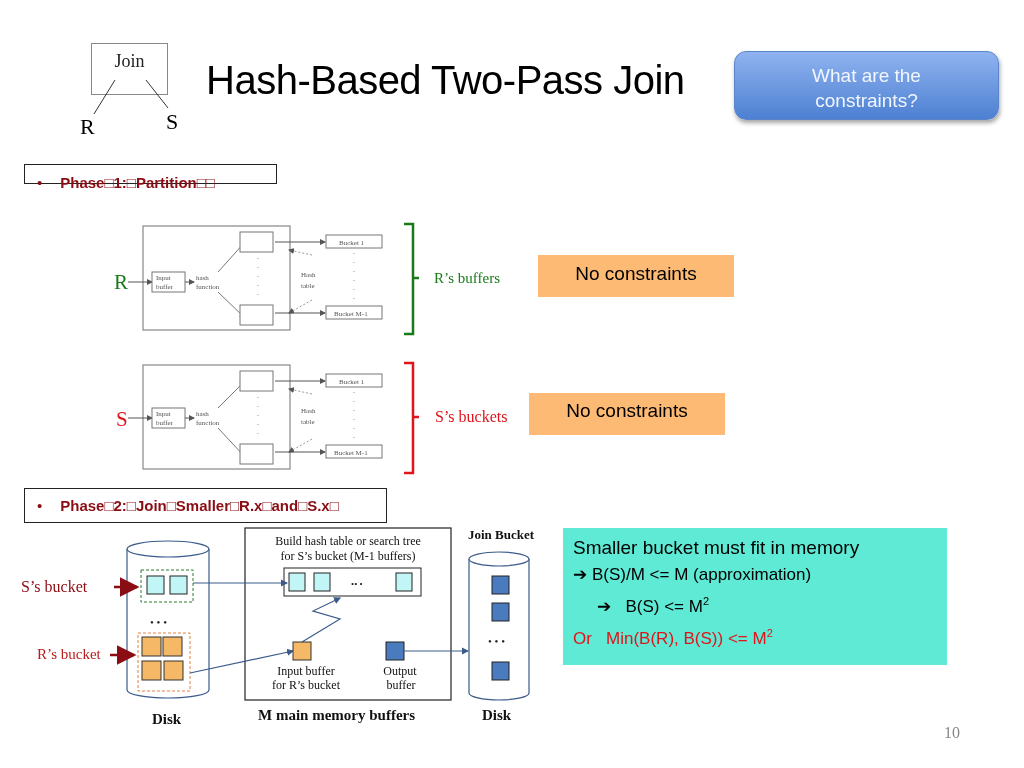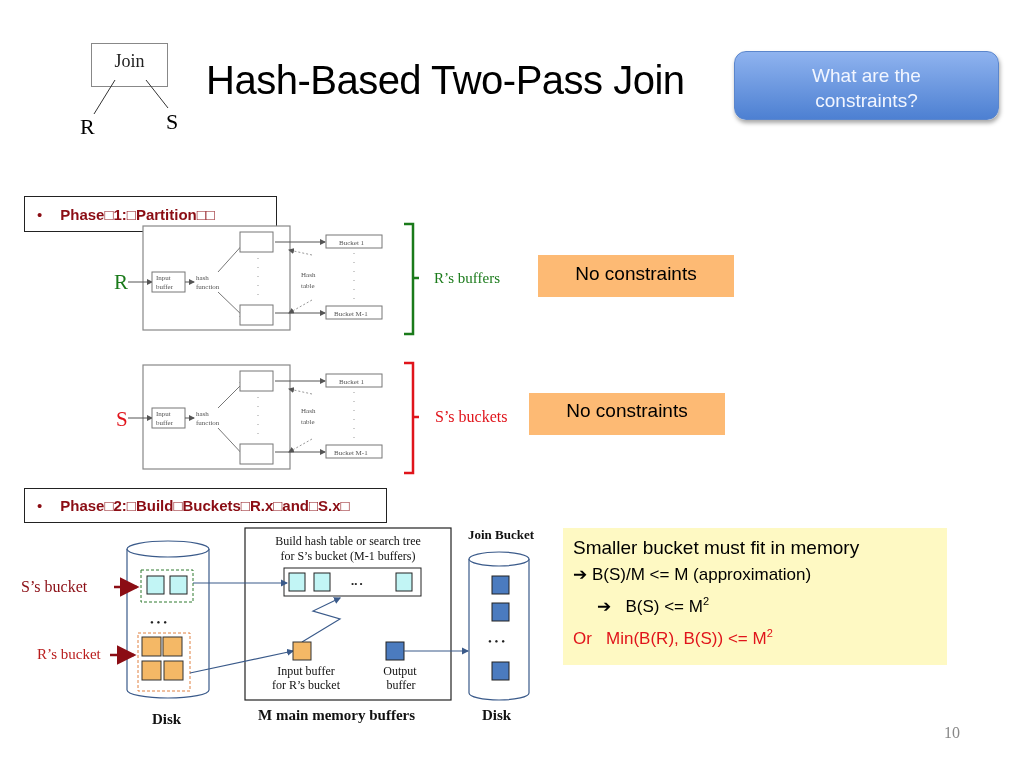--- a/index.html
+++ b/index.html
@@ -1,25 +1,25 @@
 <!DOCTYPE html>
 <html><head>
 <meta charset="utf-8">
 <style>
   html, body { margin:0; padding:0; background:#ffffff; }
   body { width:1024px; height:768px; position:relative; overflow:hidden; font-family:"Liberation Sans", sans-serif; }
   .abs { position:absolute; }
   .serif { font-family:"Liberation Serif", serif; }
-  .join-box { left:91px; top:43px; width:77px; height:44px; border:1px solid #888; box-sizing:border-box; font-size:18px; text-align:center; line-height:34px; color:#222; }
+  .join-box { left:91px; top:43px; width:77px; height:52px; border:1px solid #888; box-sizing:border-box; font-size:18px; text-align:center; line-height:34px; color:#222; }
   .title { left:206px; top:58px; font-size:40px; color:#000; font-family:"Liberation Sans", sans-serif; letter-spacing:-0.5px; }
   .q-btn { left:734px; top:51px; width:265px; height:69px; border-radius:12px; background:linear-gradient(#8fb3ef, #4d80d2); box-shadow:1px 3px 4px rgba(0,0,0,0.35); border:1px solid #5b86cc; box-sizing:border-box; color:#f2f6ff; font-size:19px; text-align:center; padding-top:11px; line-height:25px; cursor:pointer; }
   .phase-box { border:1px solid #222; box-sizing:border-box; font-weight:bold; color:#8b0d14; font-size:15px; line-height:36px; padding-left:12px; }
   .phase-box .bullet { color:#8b0d14; margin-right:18px; font-weight:normal; }
   .nc-box { background:#fdba74; font-size:19px; color:#000; text-align:center; }
-  .mem-box { background:#fef9c3; left:563px; top:528px; width:384px; height:137px; padding:6px 0 0 10px; box-sizing:border-box; font-size:19px; line-height:27px; color:#000; }
+  .mem-box { background:#5eead4; left:563px; top:528px; width:384px; height:137px; padding:6px 0 0 10px; box-sizing:border-box; font-size:19px; line-height:27px; color:#000; }
   .mem-box .red { color:#e0141b; }
   .page-num { left:944px; top:724px; font-size:16px; color:#888; font-family:"Liberation Serif", serif; }
   svg text { font-family:"Liberation Serif", serif; }
 </style>
 </head>
 <body>
 
 <div class="abs join-box serif">Join</div>
 <svg class="abs" style="left:60px;top:78px;" width="140" height="60">
   <line x1="55" y1="2" x2="34" y2="36" stroke="#333" stroke-width="1"></line>
@@ -28,21 +28,21 @@
 <div class="abs serif" style="left:80px;top:114px;font-size:22px;">R</div>
 <div class="abs serif" style="left:166px;top:109px;font-size:22px;">S</div>
 
 <div class="abs title">Hash-Based Two-Pass Join</div>
 
 <div class="abs q-btn">
   <div>What are the</div>
   <div>constraints?</div>
 </div>
 
-<div class="abs phase-box" style="left:24px;top:196px;width:253px;height:36px;">
+<div class="abs phase-box" style="left:24px;top:164px;width:253px;height:20px;">
   <span class="bullet">•</span><span>Phase□1:□Partition□□</span>
 </div>
 
 <svg class="abs" style="left:108px;top:220px;" width="320" height="260">
   <defs>
     <marker id="arr" markerWidth="6" markerHeight="6" refX="5" refY="3" orient="auto">
       <path d="M0,0 L6,3 L0,6 z" fill="#555"></path>
     </marker>
   </defs>
 
@@ -108,21 +108,21 @@
 <div class="abs serif" style="left:114px;top:270px;font-size:21px;color:#1a7a1a;">R</div>
 <div class="abs serif" style="left:116px;top:407px;font-size:21px;color:#e0141b;">S</div>
 
 <div class="abs serif" style="left:434px;top:270px;font-size:15px;color:#1a7a1a;">R’s buffers</div>
 <div class="abs serif" style="left:435px;top:408px;font-size:16px;color:#e0141b;">S’s buckets</div>
 
 <div class="abs nc-box" style="left:538px;top:255px;width:196px;height:42px;line-height:38px;">No constraints</div>
 <div class="abs nc-box" style="left:529px;top:393px;width:196px;height:42px;line-height:36px;">No constraints</div>
 
 <div class="abs phase-box" style="left:24px;top:488px;width:363px;height:35px;line-height:33px;">
-  <span class="bullet">•</span><span>Phase□2:□Build□Buckets□R.x□and□S.x□</span>
+  <span class="bullet">•</span><span>Phase□2:□Join□Smaller□R.x□and□S.x□</span>
 </div>
 
 <svg class="abs" style="left:30px;top:525px;" width="530" height="210">
   <defs>
     <marker id="darr" markerWidth="8" markerHeight="8" refX="7" refY="4" orient="auto">
       <path d="M0,0 L8,4 L0,8 z" fill="#8b0d14"></path>
     </marker>
     <marker id="barr" markerWidth="6" markerHeight="6" refX="5" refY="3" orient="auto">
       <path d="M0,0 L6,3 L0,6 z" fill="#3a5a8a"></path>
     </marker>

